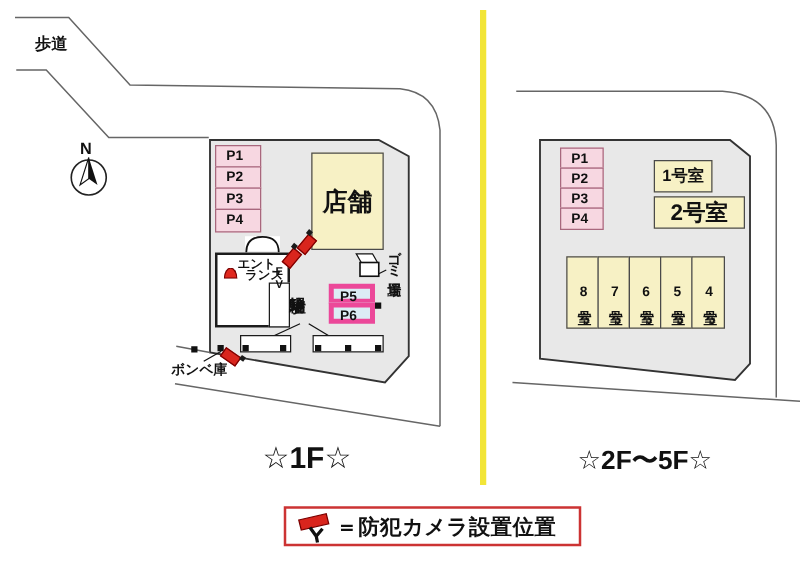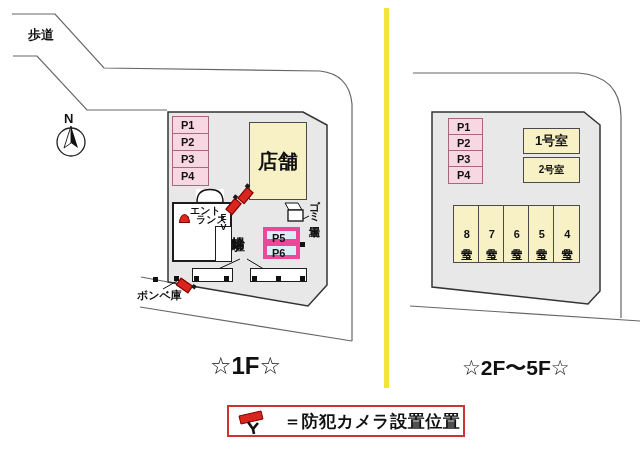--- a/index.html
+++ b/index.html
@@ -30,21 +30,21 @@
   .blacksq{position:absolute;width:5px;height:5px;background:#111;z-index:3;}
   .cam-sm{position:absolute;width:13px;height:7px;background:#d9251d;border:1px solid #7a0000;z-index:4;}
   .cam-sm .lens{position:absolute;right:-4px;top:-3px;width:4px;height:4px;background:#1a1a1a;}
   .dome{position:absolute;width:11px;height:9px;background:#e0281e;border:1px solid #7a0000;
         border-radius:11px 11px 0 0/18px 18px 0 0;box-sizing:border-box;z-index:4;}
   .divider{position:absolute;background:#f2e537;z-index:1;}
   .legend{
     position:absolute;box-sizing:border-box;background:#fff;border:2px solid #cc3333;
     display:flex;align-items:center;z-index:5;
   }
-  .legend .txt{font-weight:bold;font-size:17px;letter-spacing:0.5px;margin-left:15px;}
+  .legend .txt{font-weight:bold;font-size:17px;letter-spacing:0.5px;margin-left:0;}
 </style>
 </head>
 <body>
 
 <div id="stage">
 
   <svg class="layer" width="640" height="456" viewBox="0 0 640 456">
 
     <path d="M168 112 H303 L327 125 V285 L308 306 L168 282 Z" fill="#e8e8e8" stroke="#333" stroke-width="1.5"></path>
 
@@ -136,22 +136,22 @@
     </div>
   <div class="cam-sm" style="left:177px;top:281px;transform:rotate(35deg);">
       <span class="lens"></span>
     </div>
 
   <div class="pstall" style="left:448px;top:118px;width:35px;height:17px;">P1</div>
   <div class="pstall" style="left:448px;top:134px;width:35px;height:17px;">P2</div>
   <div class="pstall" style="left:448px;top:150px;width:35px;height:17px;">P3</div>
   <div class="pstall" style="left:448px;top:166px;width:35px;height:18px;">P4</div>
 
-  <div class="room" style="left:523px;top:128px;width:57px;height:26px;font-size:13px;">1号室</div>
-  <div class="room" style="left:523px;top:157px;width:57px;height:26px;font-size:10px;">2号室</div>
+  <div class="room" style="left:523px;top:128px;width:47px;height:26px;font-size:13px;">1号室</div>
+  <div class="room" style="left:523px;top:157px;width:73px;height:26px;font-size:18px;">2号室</div>
 
   <div class="room" style="left:453px;top:205px;width:26px;height:58px;">
     <span class="vtext" style="font-size:11px;font-weight:bold;">8号室</span>
   </div>
   <div class="room" style="left:478px;top:205px;width:26px;height:58px;">
     <span class="vtext" style="font-size:11px;font-weight:bold;">7号室</span>
   </div>
   <div class="room" style="left:503px;top:205px;width:26px;height:58px;">
     <span class="vtext" style="font-size:11px;font-weight:bold;">6号室</span>
   </div>

